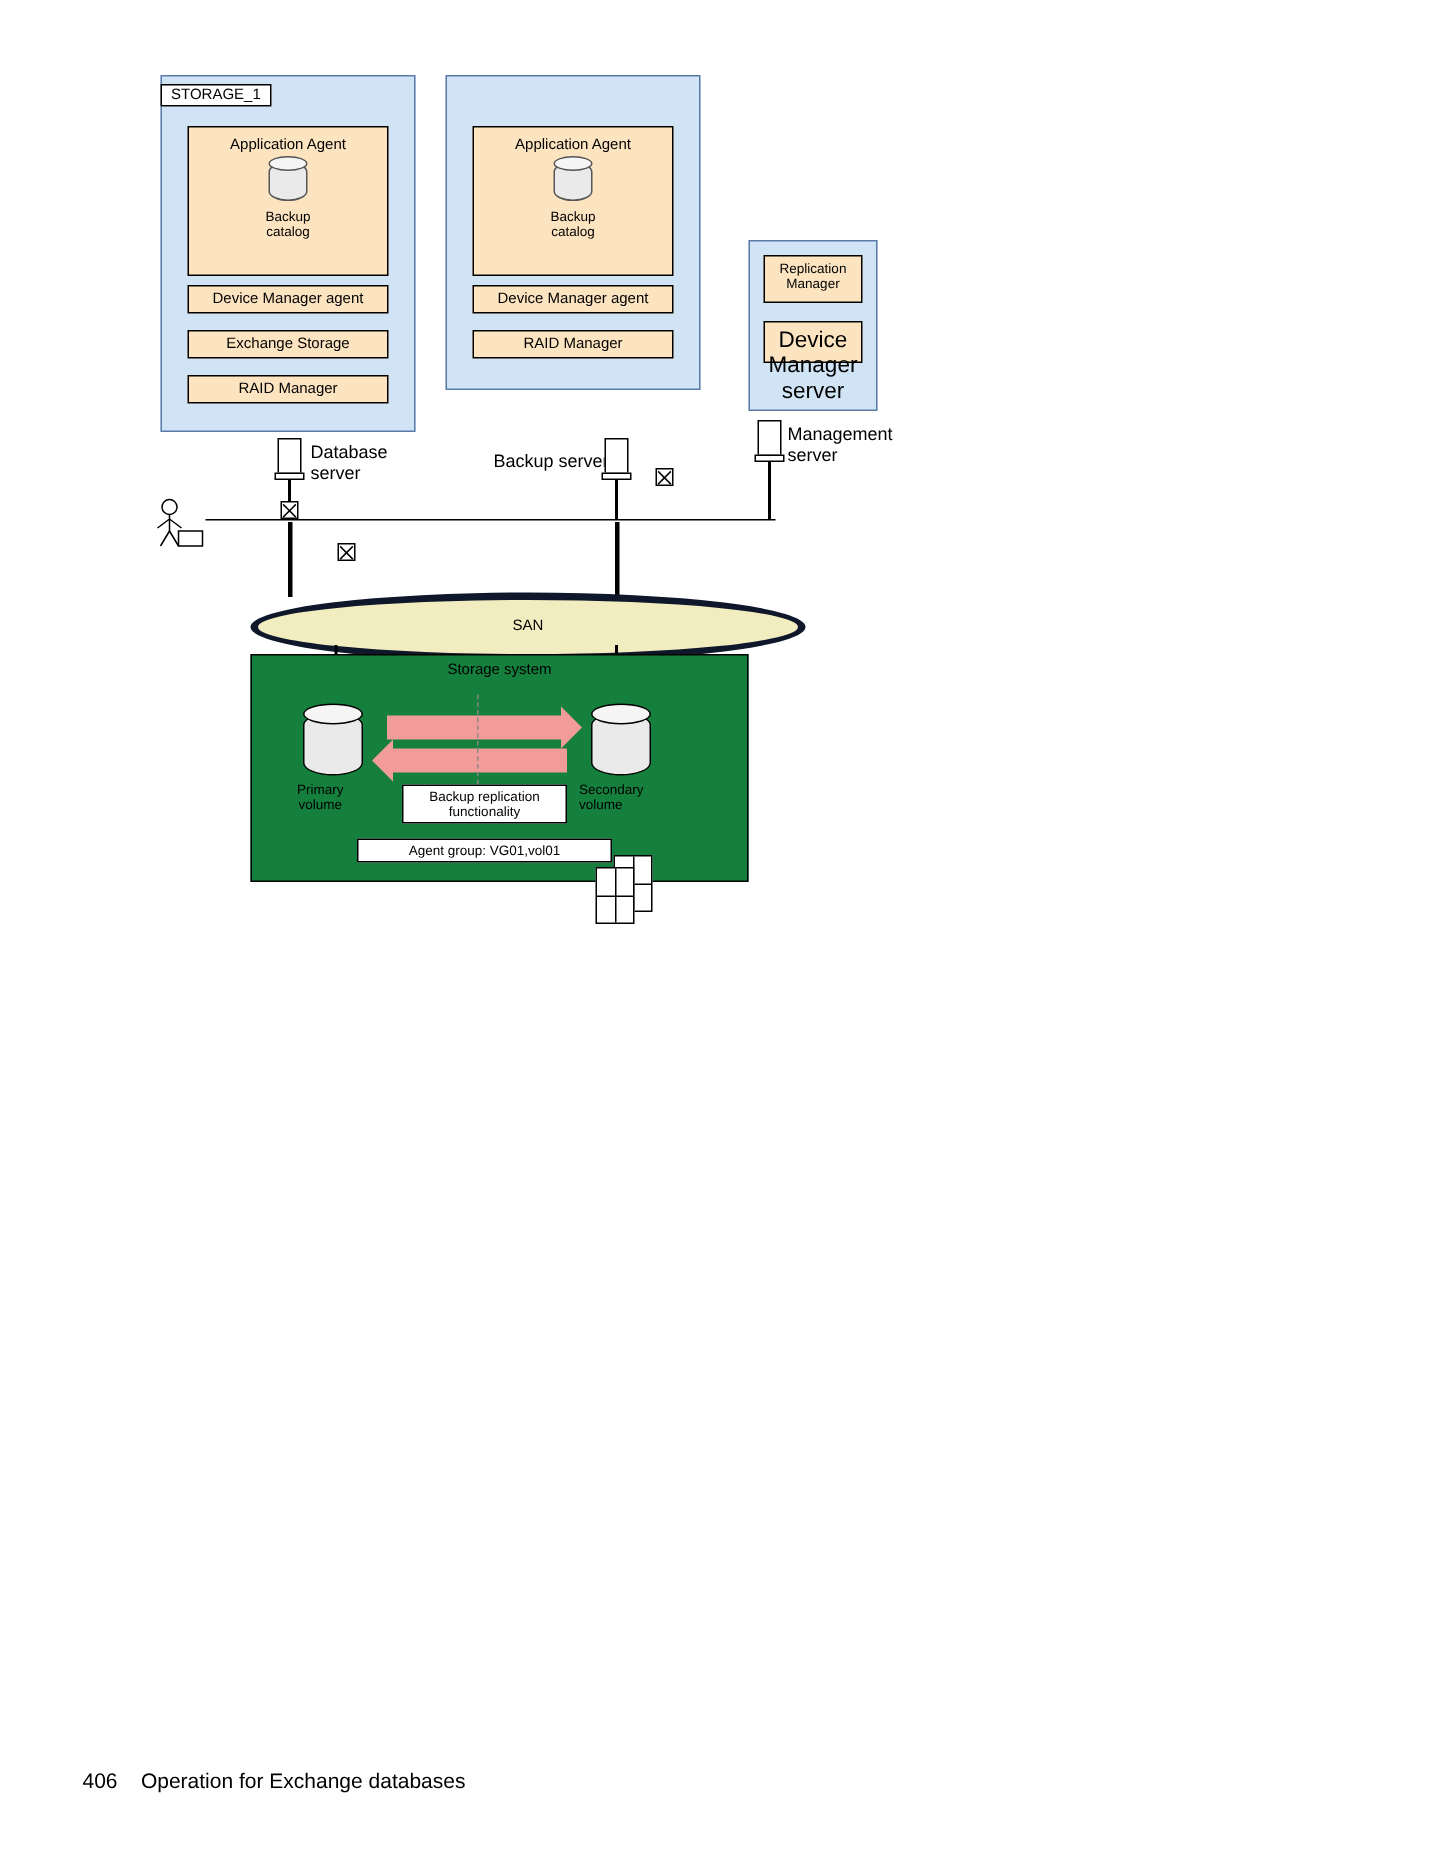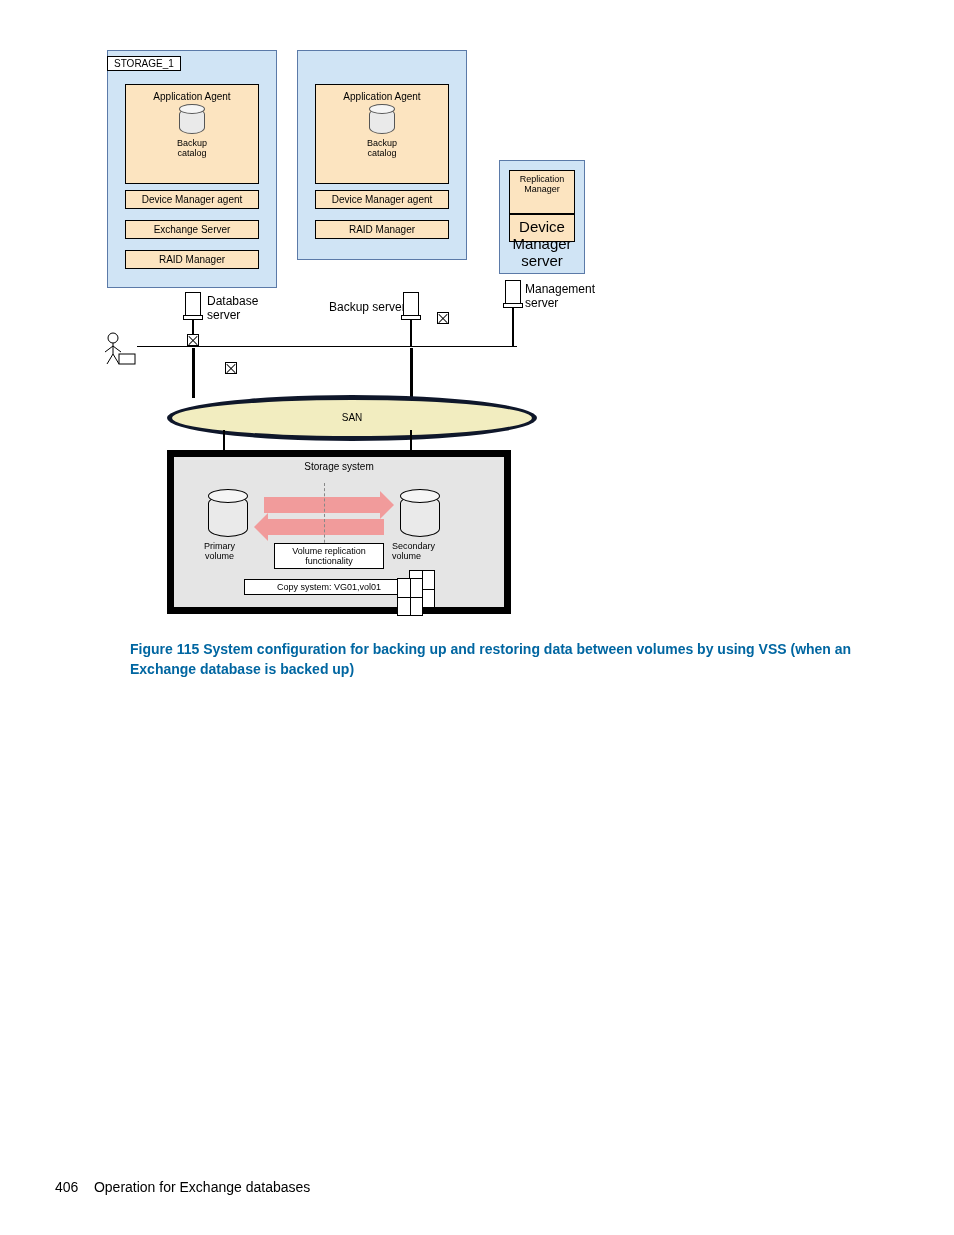--- a/index.html
+++ b/index.html
@@ -13,21 +13,21 @@
 .stack-label{font-size:10px;text-align:center;margin-bottom:2px}
 .bar{background:#fce4c0;border:1px solid #000;font-size:10px;text-align:center;padding:3px 2px;position:absolute;box-sizing:border-box}
 .bar::before{content:"";position:absolute;left:3px;top:-3px;width:100%;height:100%;background:#c9a574;border:1px solid #000;z-index:-1}
 .small-label{font-size:12px;position:absolute}
 .cyl{position:absolute}
 .cyl-body{width:38px;height:40px;background:#eaeaea;border:1px solid #000;border-radius:50%/20%}
 .cyl-top{width:38px;height:12px;background:#f5f5f5;border:1px solid #000;border-radius:50%;position:absolute;top:-6px;left:0}
 .cyl-sm-body{width:24px;height:24px;background:#eaeaea;border:1px solid #555;border-radius:50%/25%}
 .cyl-sm-top{width:24px;height:8px;background:#f5f5f5;border:1px solid #555;border-radius:50%;position:absolute;top:-4px;left:0}
 .san{position:absolute;width:360px;height:36px;background:#f2edc0;border:5px solid #0f172a;border-radius:50%;left:60px;top:345px;text-align:center;font-size:10px;line-height:36px}
-.storage{position:absolute;background:#e5e5e5;border:7px solid #000000;left:60px;top:400px;width:330px;height:150px}
+.storage{position:absolute;background:#15803d;border:1px solid #000000;left:60px;top:386px;width:330px;height:150px}
 .storage-title{font-size:10px;text-align:center;margin-top:4px}
 .arrow-r{position:absolute;height:16px;background:#f19b9b}
 .arrow-r::after{content:"";position:absolute;right:-14px;top:-6px;border-left:14px solid #f19b9b;border-top:14px solid transparent;border-bottom:14px solid transparent}
 .arrow-l{position:absolute;height:16px;background:#f19b9b}
 .arrow-l::before{content:"";position:absolute;left:-14px;top:-6px;border-right:14px solid #f19b9b;border-top:14px solid transparent;border-bottom:14px solid transparent}
 .vline{position:absolute;width:2px;background:#000}
 .hline{position:absolute;height:1px;background:#000}
 .dot-v{position:absolute;width:0;border-left:1px dashed #888}
 .pc{position:absolute;width:14px;height:22px;background:#fff;border:1px solid #000}
 .pc::before{content:"";position:absolute;width:18px;height:3px;background:#fff;border:1px solid #000;left:-3px;bottom:-5px}
@@ -60,21 +60,21 @@
       <div class="stack3d-inner" style="height:88px">
         <div class="stack-label">Application Agent</div>
         <div style="display:inline-block;position:relative;margin-top:4px">
           <div class="cyl-sm-body"></div><div class="cyl-sm-top"></div>
         </div>
         <div style="font-size:9px;margin-top:2px;white-space:pre-line">Backup
 catalog</div>
       </div>
     </div>
     <div class="bar" style="left:18px;top:140px;width:134px">Device Manager agent</div>
-    <div class="bar" style="left:18px;top:170px;width:134px">Exchange Server</div>
+    <div class="bar" style="left:18px;top:170px;width:134px">Exchange Storage</div>
     <div class="bar" style="left:18px;top:200px;width:134px">RAID Manager</div>
 
     <div class="pc" style="left:78px;top:242px"></div>
     <div class="small-label" style="left:100px;top:244px;white-space:pre-line">Database
 server</div>
 
     <div class="box server-group" style="left:190px;top:0;width:170px;height:210px"></div>
     <div class="stack3d" style="left:208px;top:34px;width:134px">
       <div class="stack3d-inner" style="height:88px">
         <div class="stack-label">Application Agent</div>
@@ -85,21 +85,21 @@
 catalog</div>
       </div>
     </div>
     <div class="bar" style="left:208px;top:140px;width:134px">Device Manager agent</div>
     <div class="bar" style="left:208px;top:170px;width:134px">RAID Manager</div>
 
     <div class="small-label" style="left:222px;top:250px">Backup server</div>
     <div class="pc" style="left:296px;top:242px"></div>
 
     <div class="box server-group" style="left:392px;top:110px;width:86px;height:114px"></div>
-    <div class="bar" style="left:402px;top:120px;width:66px;white-space:pre-line;height:44px;font-size:9px">Replication
+    <div class="bar" style="left:402px;top:120px;width:66px;white-space:pre-line;height:32px;font-size:9px">Replication
 Manager</div>
     <div class="bar" style="left:402px;top:164px;width:66px;white-space:pre-line;height:28px;font-size:15px">Device
 Manager
 server</div>
     <div class="pc" style="left:398px;top:230px"></div>
     <div class="small-label" style="left:418px;top:232px;white-space:pre-line">Management
 server</div>
 
     <svg class="person" style="left:-8px;top:280px" width="40" height="40">
       <circle cx="14" cy="8" r="5" fill="none" stroke="#000"></circle>
@@ -143,30 +143,29 @@
         <div class="cyl-body"></div>
           <div class="cyl-top"></div>
       </div>
       <div class="small-label" style="left:218px;top:84px;white-space:pre-line;font-size:9px">Secondary
 volume</div>
 
       <div class="arrow-r" style="left:90px;top:40px;width:116px"></div>
       <div class="arrow-l" style="left:94px;top:62px;width:116px"></div>
       <div class="dot-v" style="left:150px;top:26px;height:70px"></div>
 
-      <div class="storage-inner-box" style="left:100px;top:86px;width:100px;white-space:pre-line">Volume replication
+      <div class="storage-inner-box" style="left:100px;top:86px;width:100px;white-space:pre-line">Backup replication
 functionality</div>
-      <div class="storage-inner-box" style="left:70px;top:122px;width:160px">Copy system: VG01,vol01</div>
+      <div class="storage-inner-box" style="left:70px;top:122px;width:160px">Agent group: VG01,vol01</div>
     </div>
     <div class="grid-box" style="left:302px;top:520px"></div>
     <div class="grid-box" style="left:290px;top:528px"></div>
 
   </div>
 
-  <div class="figure-caption">Figure 115 System configuration for backing up and restoring data between volumes by using VSS (when an Exchange database is backed up)</div>
 
 
 
   <div class="footer">
     <span>406</span>&nbsp;&nbsp;&nbsp;&nbsp;<span>Operation for Exchange databases</span>
   </div>
 
 </div>
 
 </body></html>

